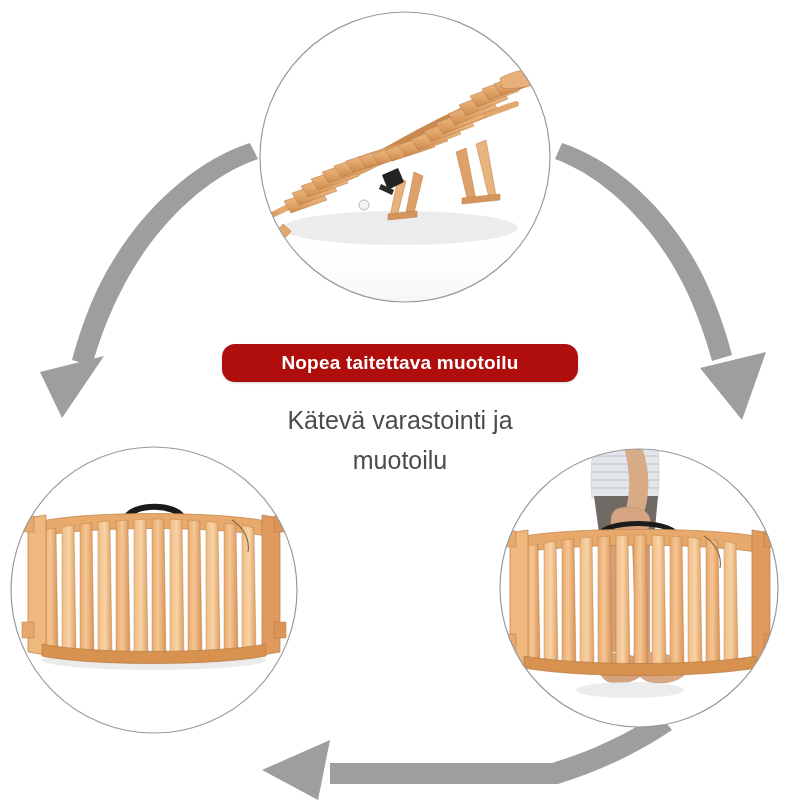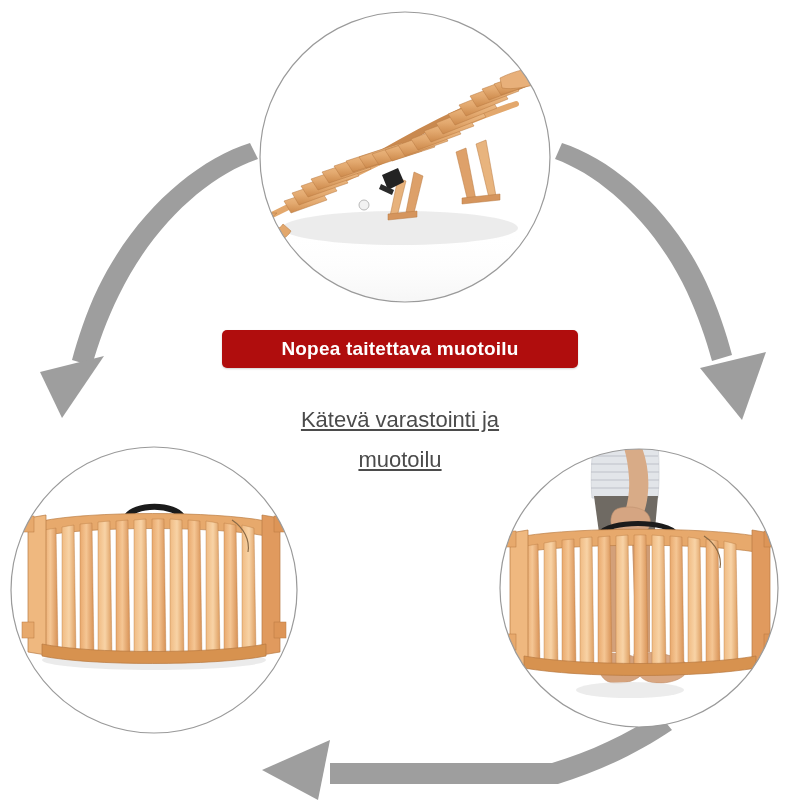--- a/index.html
+++ b/index.html
@@ -21,49 +21,48 @@
     position: absolute;
     left: 0;
     top: 0;
     width: 800px;
     height: 800px;
   }
   
   #banner {
     position: absolute;
     left: 222px;
-    top: 330px;
+    top: 344px;
     width: 356px;
     height: 38px;
     background: #b00d0d;
-    border-radius: 5px;
+    border-radius: 13px;
     display: flex;
     align-items: center;
     justify-content: center;
     box-shadow: 0 1px 2px rgba(0,0,0,0.18);
   }
   #banner .bt {
     color: #ffffff;
     font-size: 19px;
     font-weight: bold;
     letter-spacing: 0.2px;
     white-space: nowrap;
   }
   
   #caption {
     position: absolute;
     left: 230px;
     top: 400px;
     width: 340px;
     text-align: center;
     color: #4b4b4b;
-    font-size: 22px;
+    font-size: 25px;
     line-height: 40px;
     font-weight: normal;
-    text-decoration: underline;
   }
   #caption .l2 { display: block; }
 </style>
 </head>
 <body>
 
 <div id="stage">
 
   <svg class="layer" viewBox="0 0 800 800">
     <defs>

